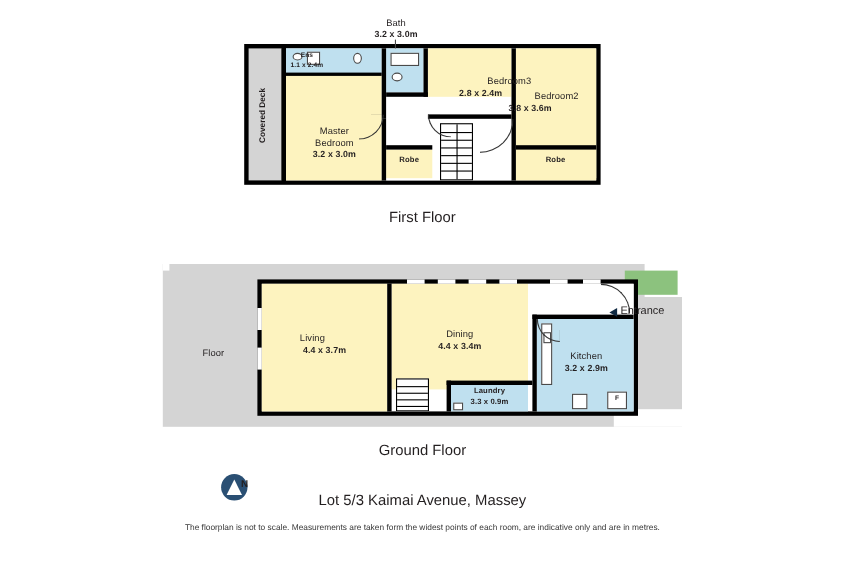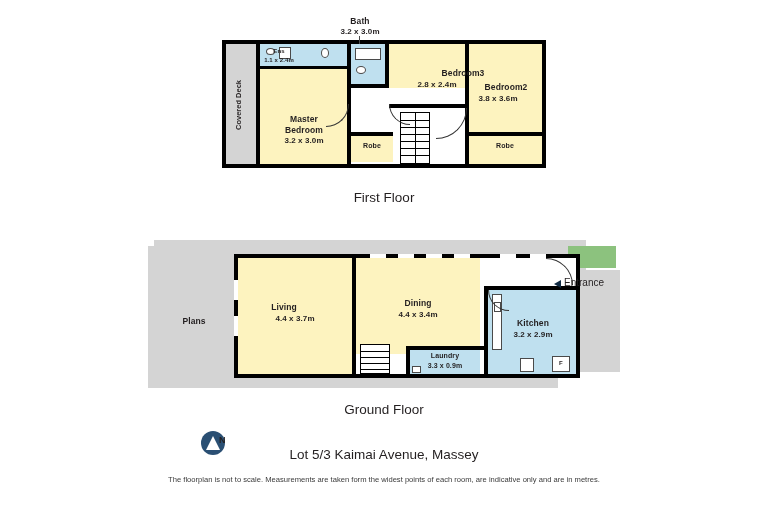--- a/index.html
+++ b/index.html
@@ -23,21 +23,21 @@
   .white{position:absolute;background:#ffffff;}
 
   .lbl{
     position:absolute;
     text-align:center;
     line-height:1.18;
     color:#231f20;
     letter-spacing:.1px;
     white-space:nowrap;
   }
-  .lbl.name{font-size:8.5px;font-weight:bold;}
+  .lbl.name{font-size:8.5px;font-weight:normal;}
   .lbl.dim{font-size:8px;font-weight:bold;}
   .lbl.tiny{font-size:6px;font-weight:bold;}
   .lbl.small{font-size:7px;font-weight:bold;}
 
   .floortitle{
     position:absolute;
     width:100%;
     text-align:center;
     font-size:13.5px;
     color:#231f20;
@@ -166,21 +166,21 @@
     <div class="fx round" style="left:134px;top:26px;width:10px;height:8px;"></div>
 
     <div class="lbl name" style="left:42px;top:74px;width:80px;">Master</div>
     <div class="lbl name" style="left:42px;top:85px;width:80px;">Bedroom</div>
     <div class="lbl dim" style="left:42px;top:96px;width:80px;">3.2 x 3.0m</div>
 
     <div class="lbl name" style="left:168px;top:28px;width:74px;margin-left:36px;">Bedroom3</div>
     <div class="lbl dim" style="left:168px;top:40px;width:94px;">2.8 x 2.4m</div>
 
     <div class="lbl name" style="left:248px;top:42px;width:72px;">Bedroom2</div>
-    <div class="lbl dim" style="left:248px;top:54px;width:56px;">3.8 x 3.6m</div>
+    <div class="lbl dim" style="left:232px;top:54px;width:56px;">3.8 x 3.6m</div>
 
     <div class="lbl tiny" style="left:42px;top:8px;width:30px;">Ens</div>
     <div class="lbl tiny" style="left:36px;top:17px;width:42px;">1.1 x 2.4m</div>
 
     <div class="lbl small" style="left:129px;top:102px;width:42px;">Robe</div>
     <div class="lbl small" style="left:255px;top:102px;width:56px;">Robe</div>
 
     <div class="vert" style="left:12px;top:26px;height:78px;">Covered Deck</div>
   </div>
 
@@ -192,21 +192,21 @@
 
   <div class="abs" style="left:148px;top:240px;width:472px;height:148px;">
 
     <div class="grey" style="left:0;top:0;width:472px;height:148px;"></div>
     <div class="white" style="left:438px;top:0;width:34px;height:30px;"></div>
     <div class="white" style="left:410px;top:132px;width:62px;height:16px;"></div>
     <div class="white" style="left:0;top:0;width:6px;height:6px;"></div>
 
     <div class="green" style="left:420px;top:6px;width:48px;height:22px;"></div>
 
-    <div class="lbl name" style="left:18px;top:76px;width:56px;">Plans</div>
+    <div class="lbl name" style="left:18px;top:76px;width:56px;">Floor</div>
 
     <div class="wall" style="left:86px;top:14px;width:346px;height:124px;"></div>
     <div class="white" style="left:90px;top:18px;width:338px;height:116px;"></div>
 
     <div class="room" style="left:90px;top:18px;width:114px;height:116px;"></div>
 
     <div class="room" style="left:208px;top:18px;width:124px;height:96px;"></div>
 
     <div class="room blue" style="left:340px;top:50px;width:88px;height:84px;"></div>
 

